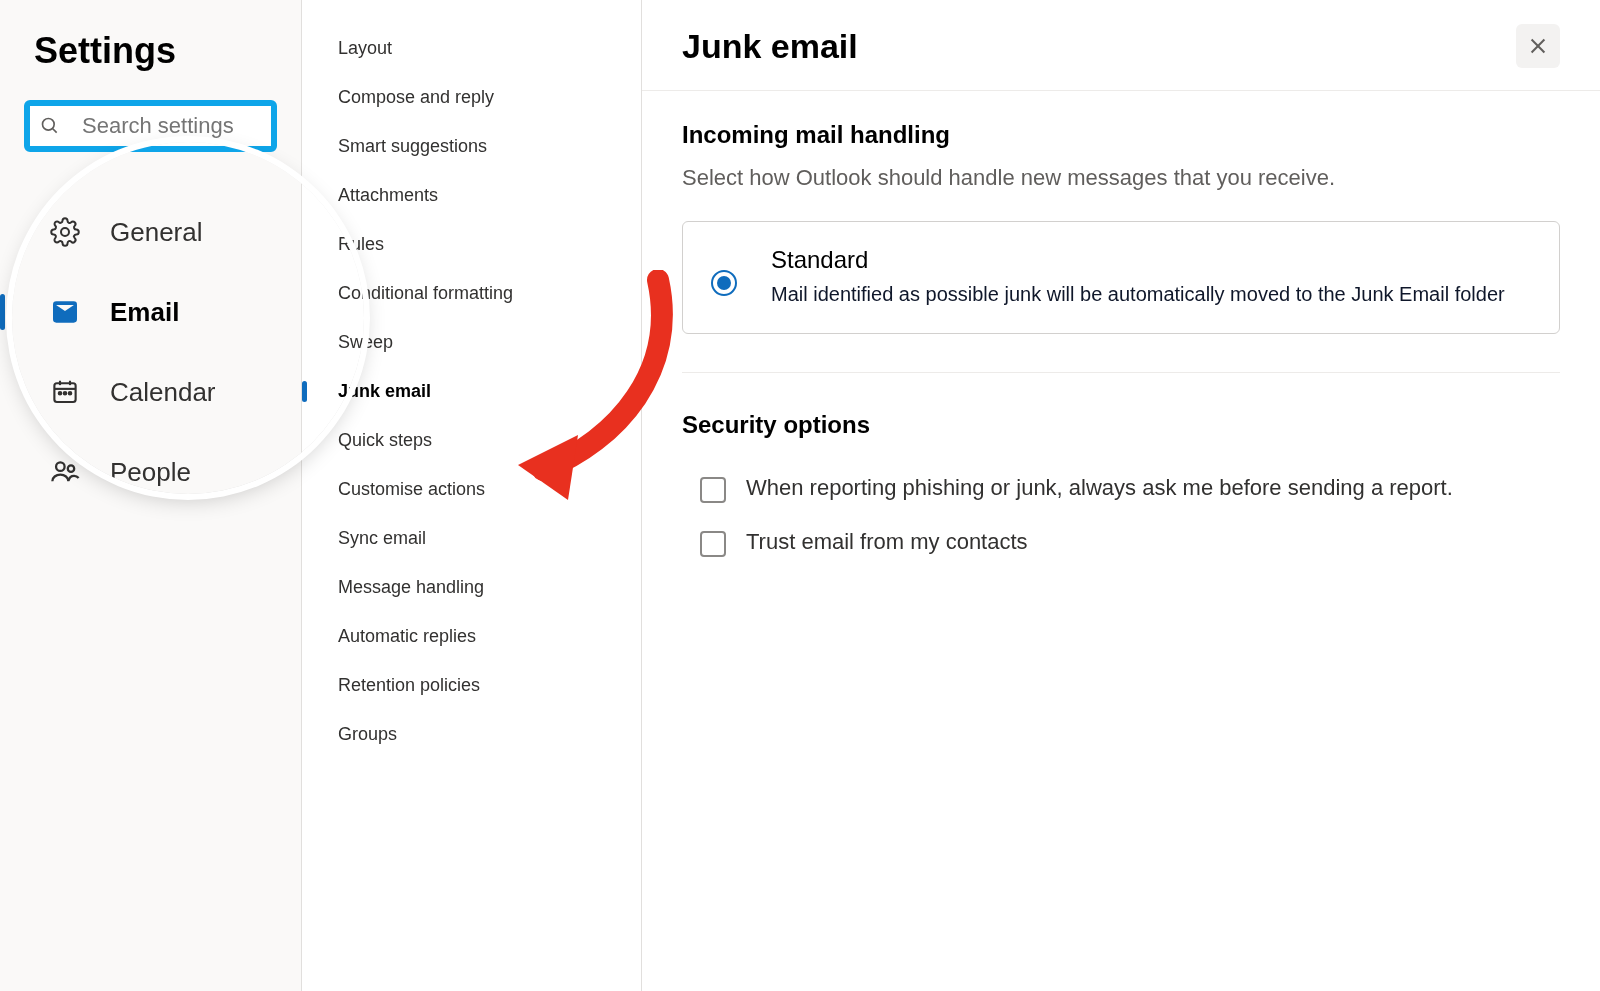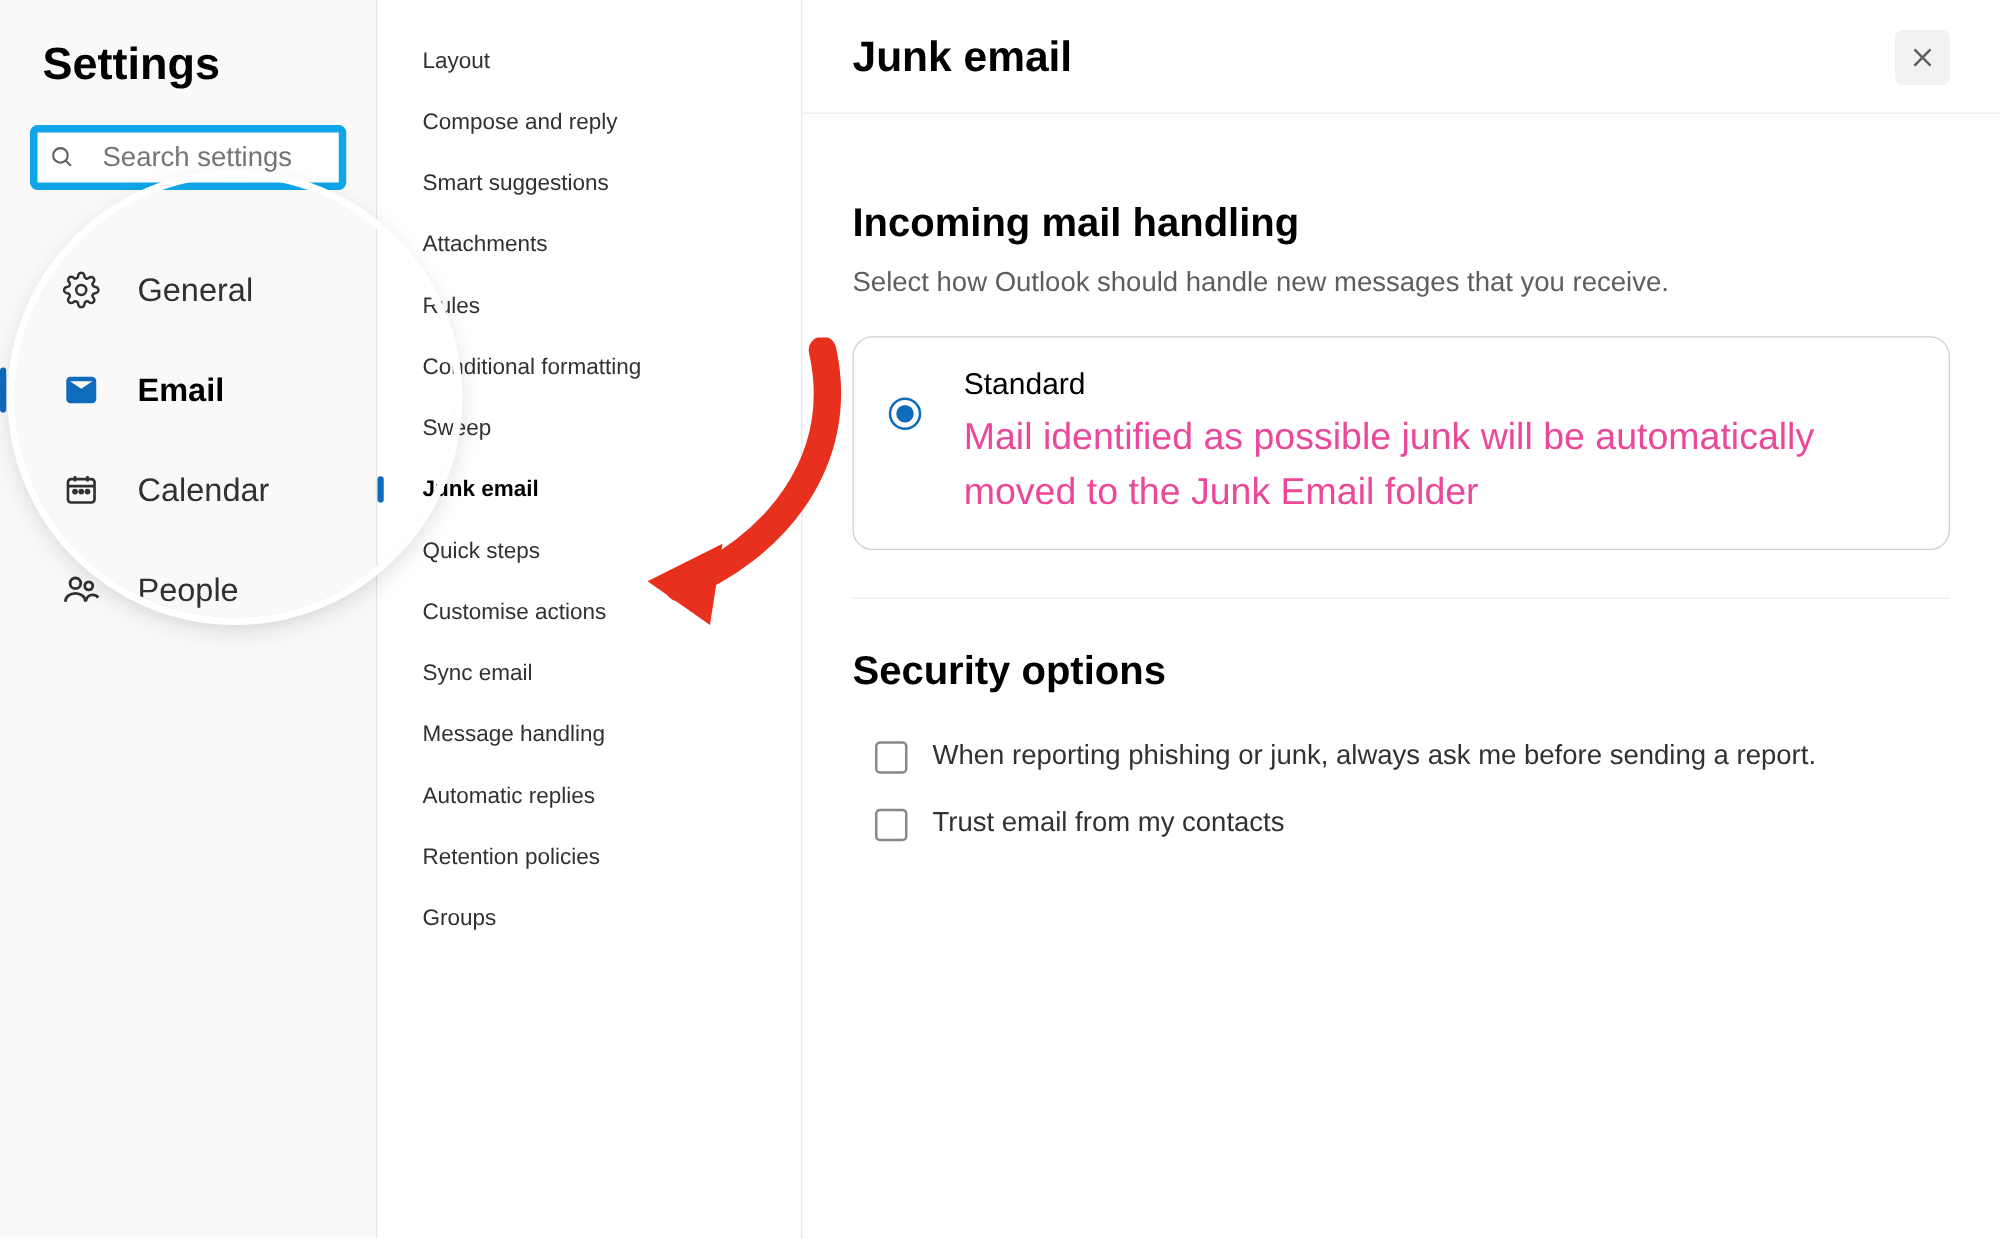--- a/index.html
+++ b/index.html
@@ -143,34 +143,33 @@
     border-radius: 6px;
     background: #f3f2f1;
     color: #605e5c;
     font-size: 26px;
     cursor: pointer;
   }
   .main-body {
     padding: 30px 40px 60px 40px;
   }
   .section-heading {
-    font-size: 32px;
+    font-size: 24px;
     font-weight: 700;
     margin-bottom: 16px;
     color: #000;
-    margin-top: 39px;
   }
   .section-desc {
     font-size: 22px;
     color: #605e5c;
     margin-bottom: 30px;
   }
   .option-card {
     border: 1px solid #d2d0ce;
-    border-radius: 16px;
+    border-radius: 6px;
     padding: 24px 28px;
     display: flex;
     align-items: flex-start;
     margin-bottom: 24px;
     cursor: pointer;
   }
   .radio {
     width: 26px;
     height: 26px;
     border: 2px solid #8a8886;
@@ -192,22 +191,22 @@
     height: 14px;
     border-radius: 50%;
     background: #0f6cbd;
   }
   .option-text .opt-title {
     font-size: 24px;
     color: #000;
     margin-bottom: 6px;
   }
   .option-text .opt-desc {
-    font-size: 30px;
-    color: #ec4899;
+    font-size: 20px;
+    color: #0f172a;
     line-height: 1.45;
   }
   .divider {
     height: 1px;
     background: #edebe9;
     margin: 38px 0;
   }
   .check-row {
     display: flex;
     align-items: flex-start;

